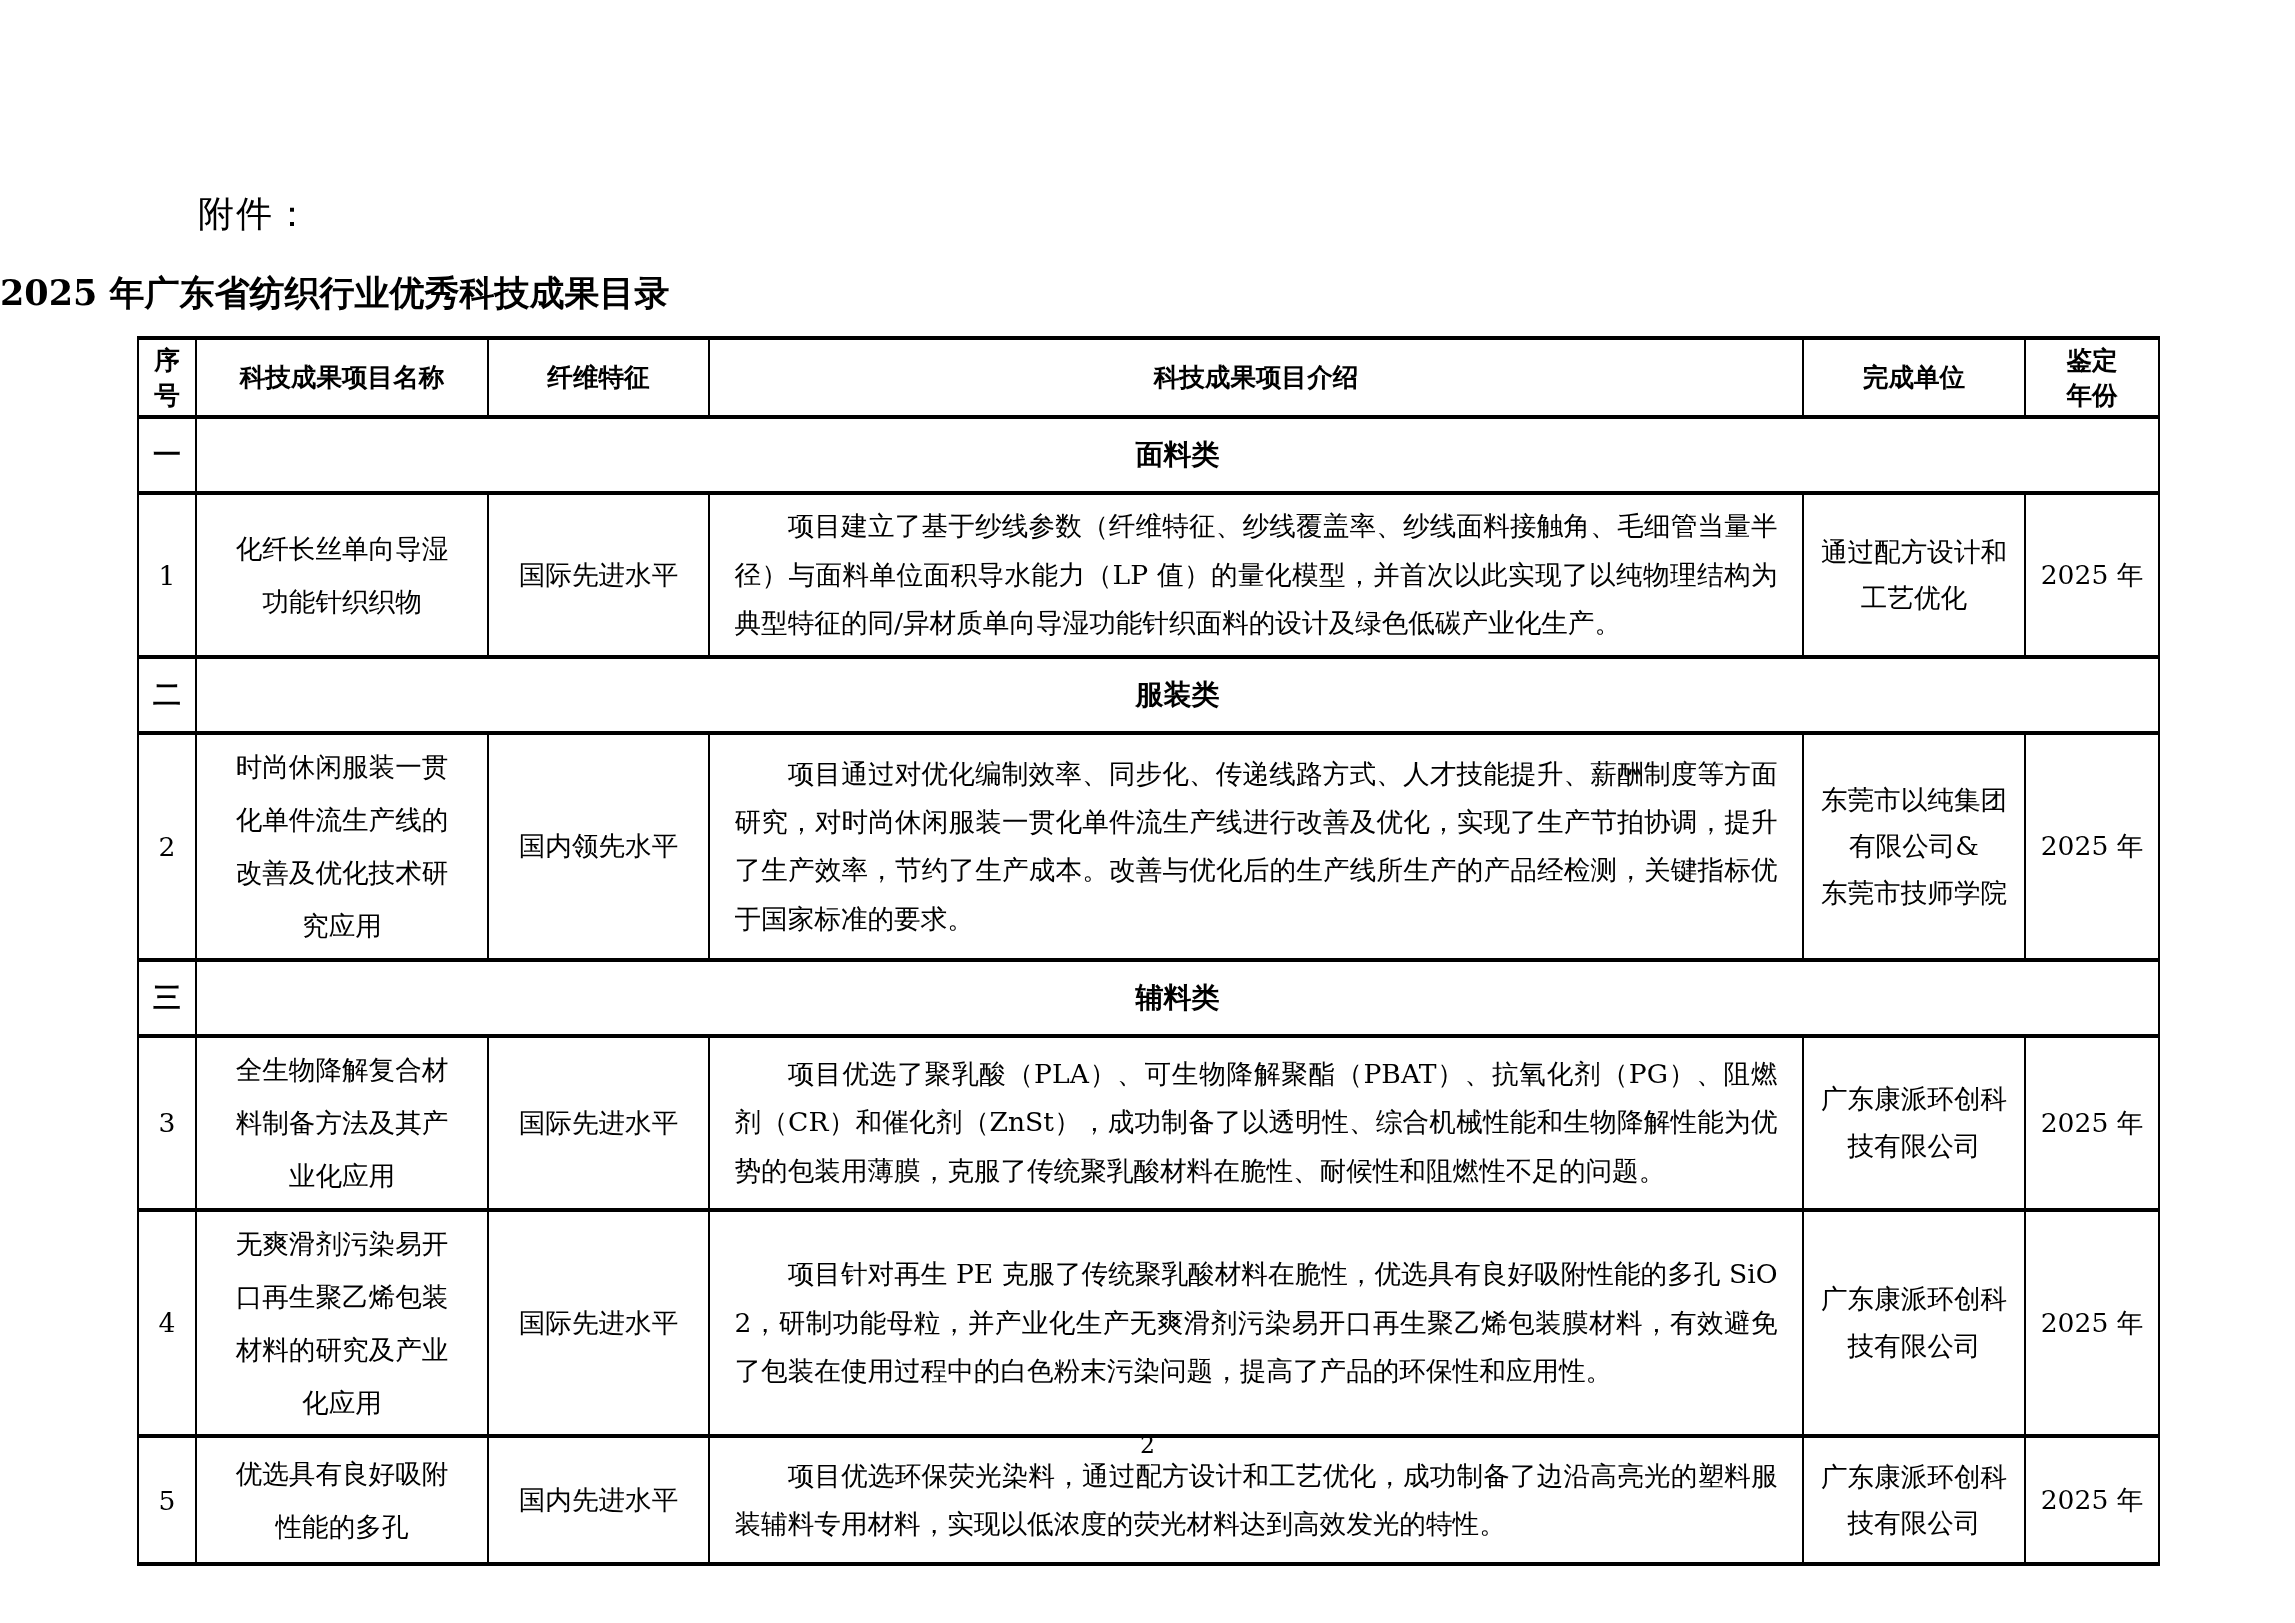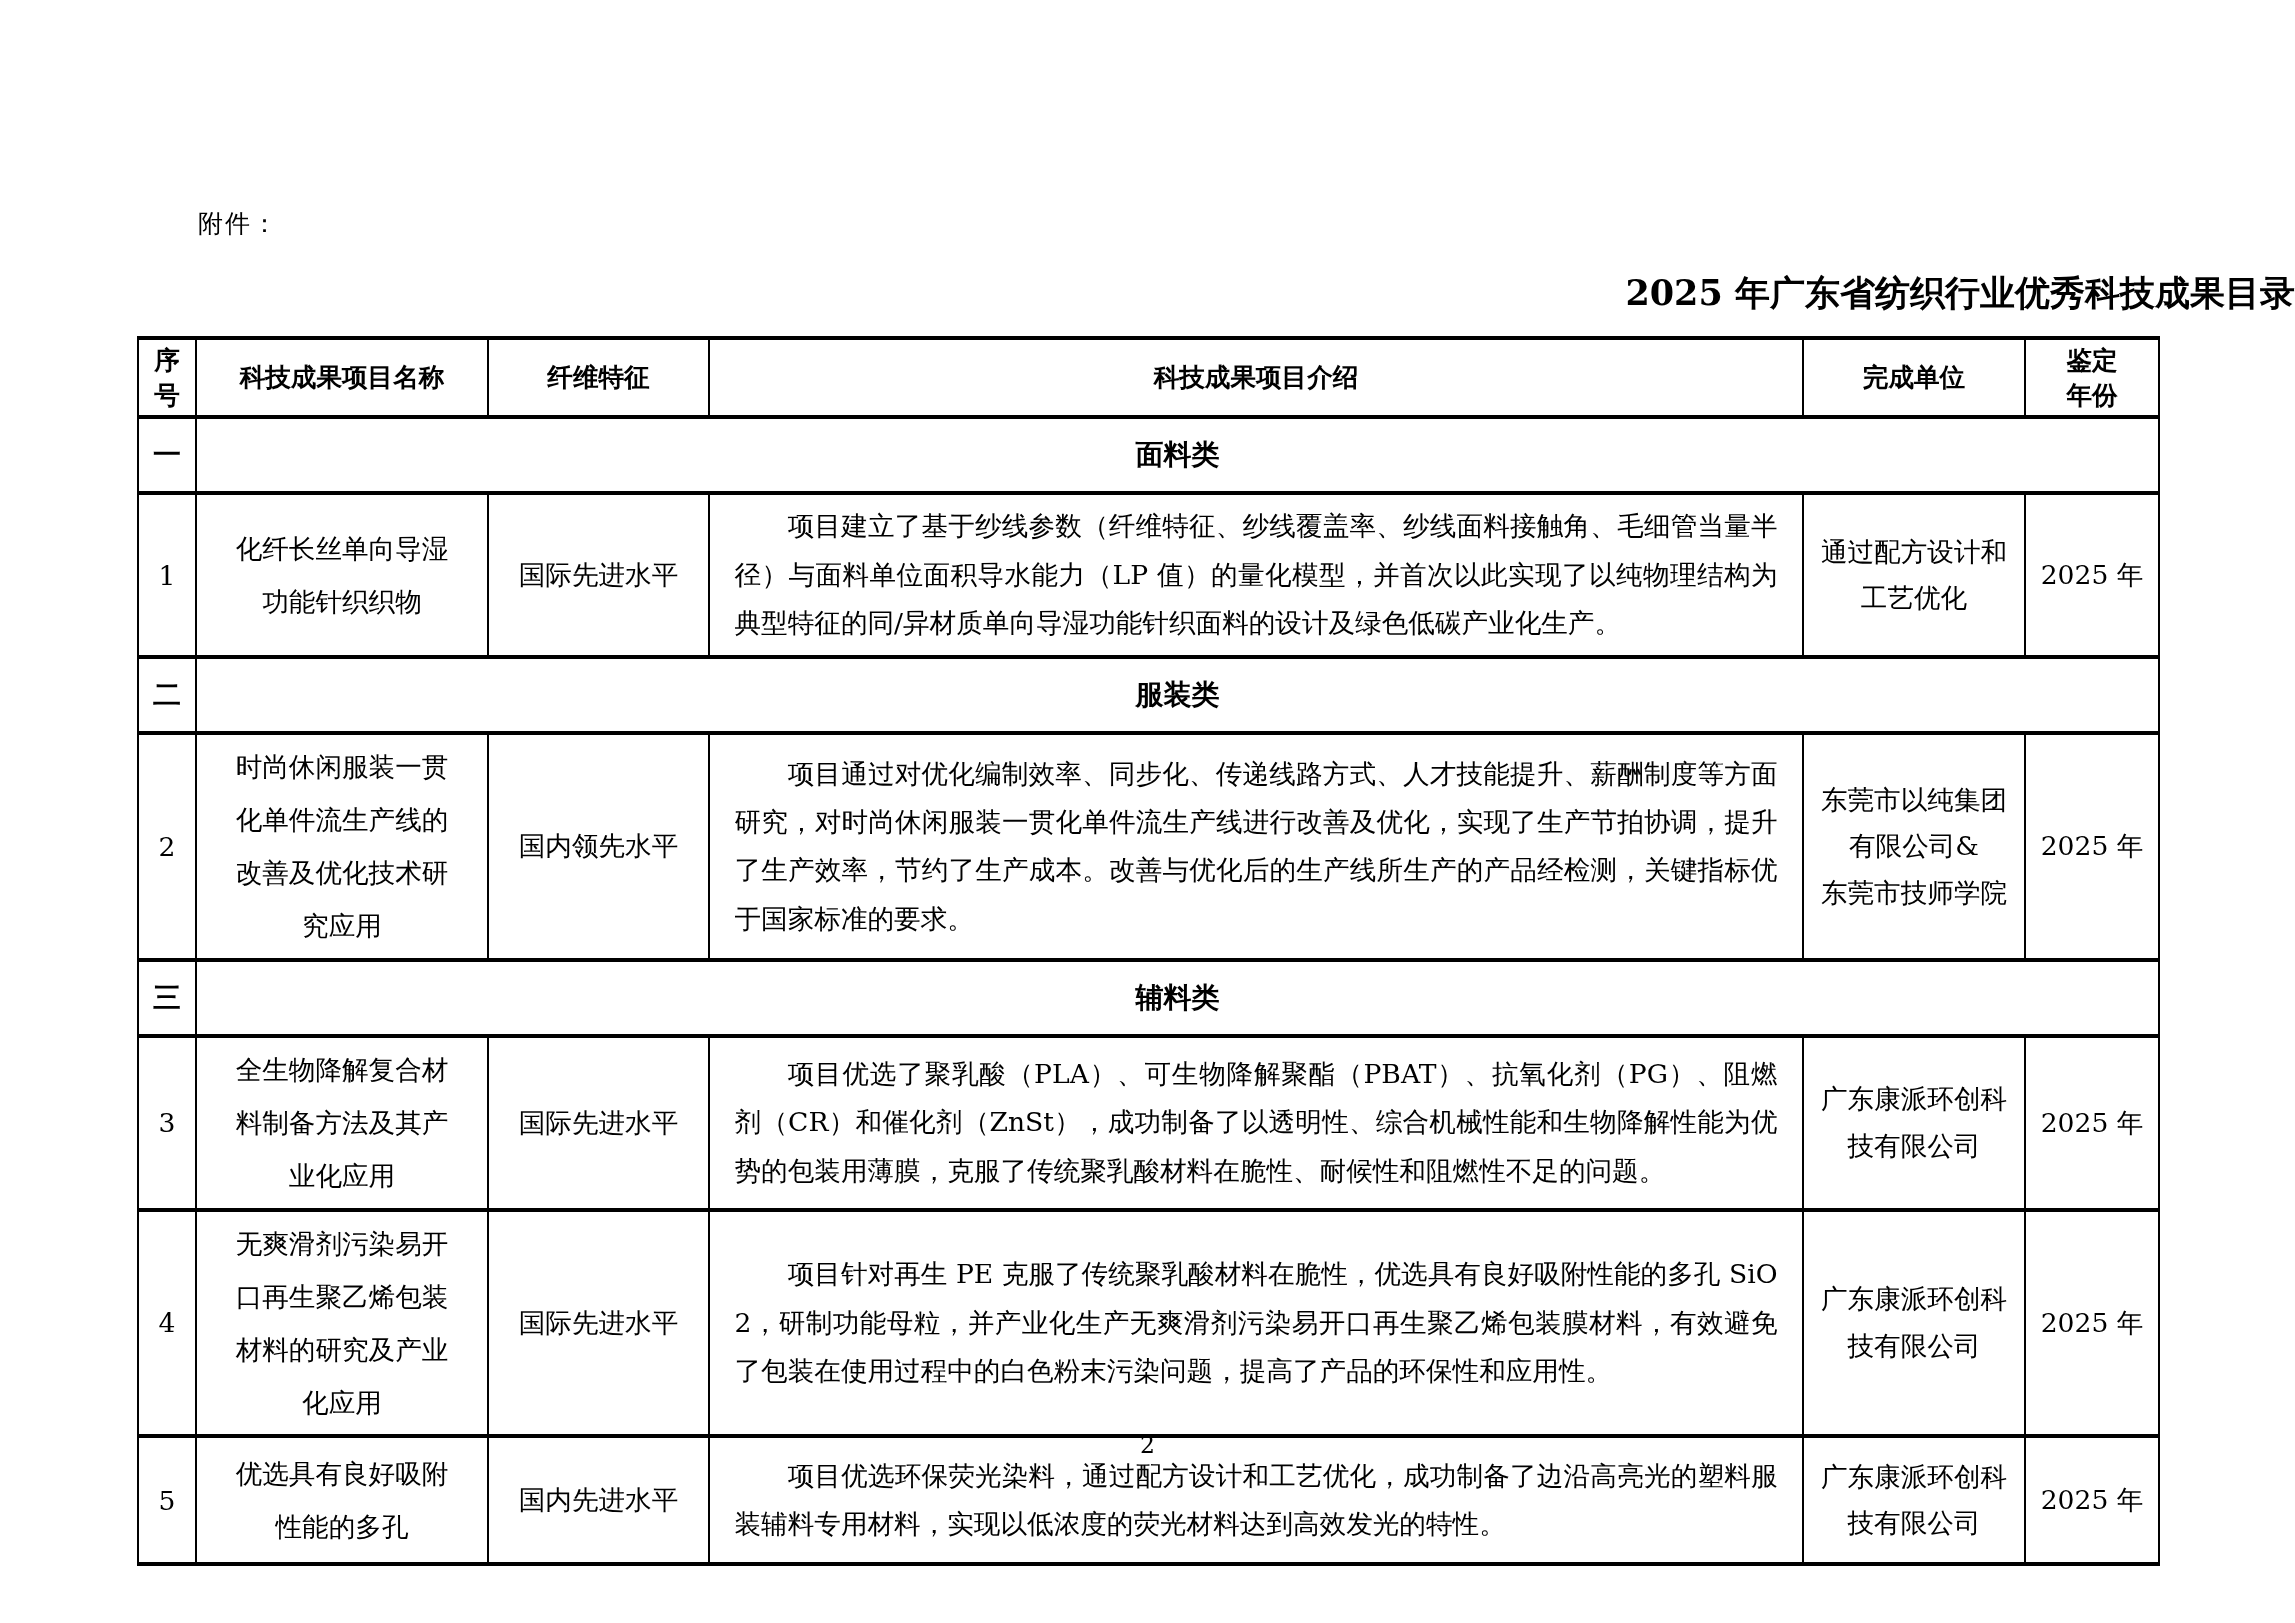--- a/index.html
+++ b/index.html
@@ -11,30 +11,30 @@
     position: relative;
     width: 2295px;
     height: 1623px;
     font-family: "DejaVu Serif", "Liberation Serif", serif;
     color: #000000;
     overflow: hidden;
   }
   .attachment-label {
     position: absolute;
     left: 198px;
-    top: 207px;
-    font-size: 25px;
+    top: 190px;
+    font-size: 36px;
     letter-spacing: 2px;
   }
   .doc-title {
     position: absolute;
     left: 0;
     top: 270px;
     width: 100%;
-    text-align: right;
+    text-align: left;
     font-size: 35px;
     font-weight: bold;
   }
   table.doc-table {
     position: absolute;
     left: 137px;
     top: 336px;
     width: 2021px;
     border-collapse: collapse;
     table-layout: fixed;

